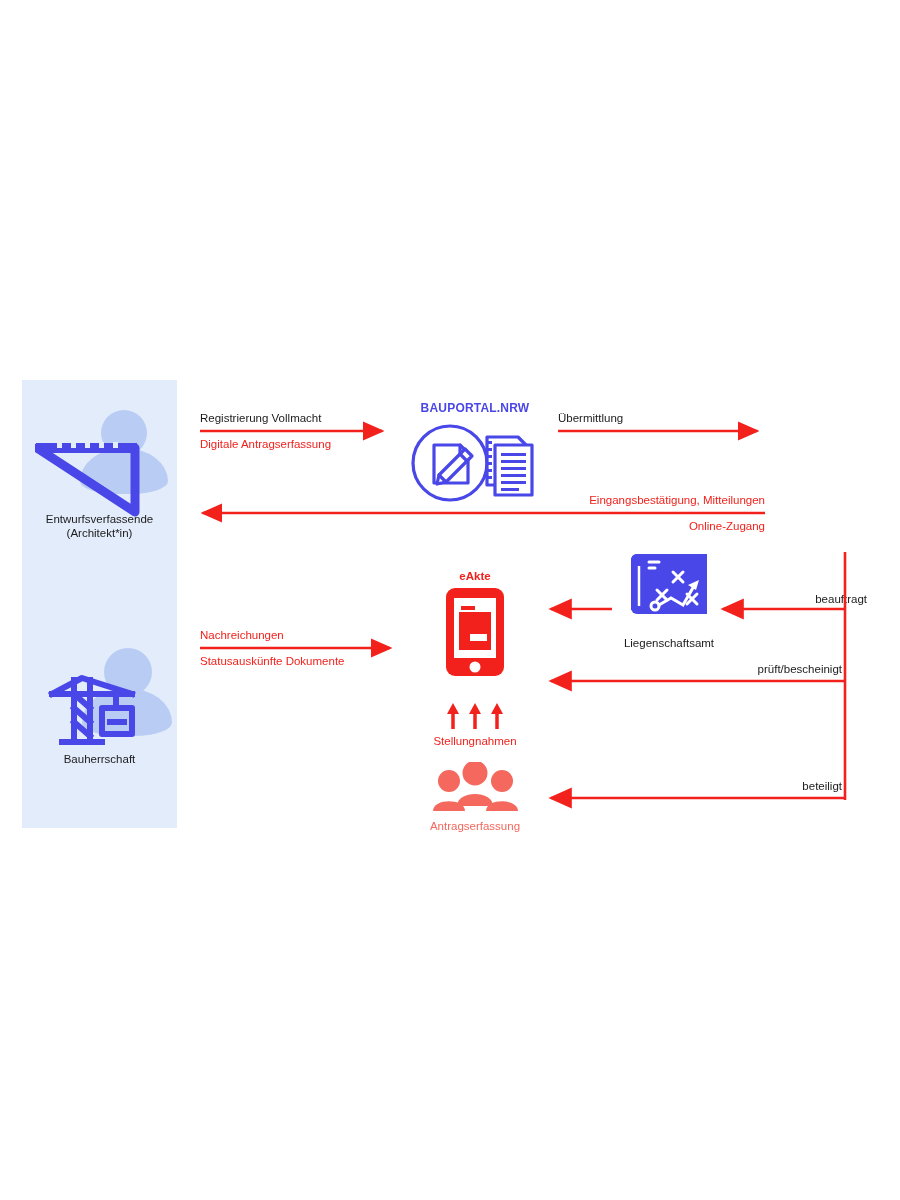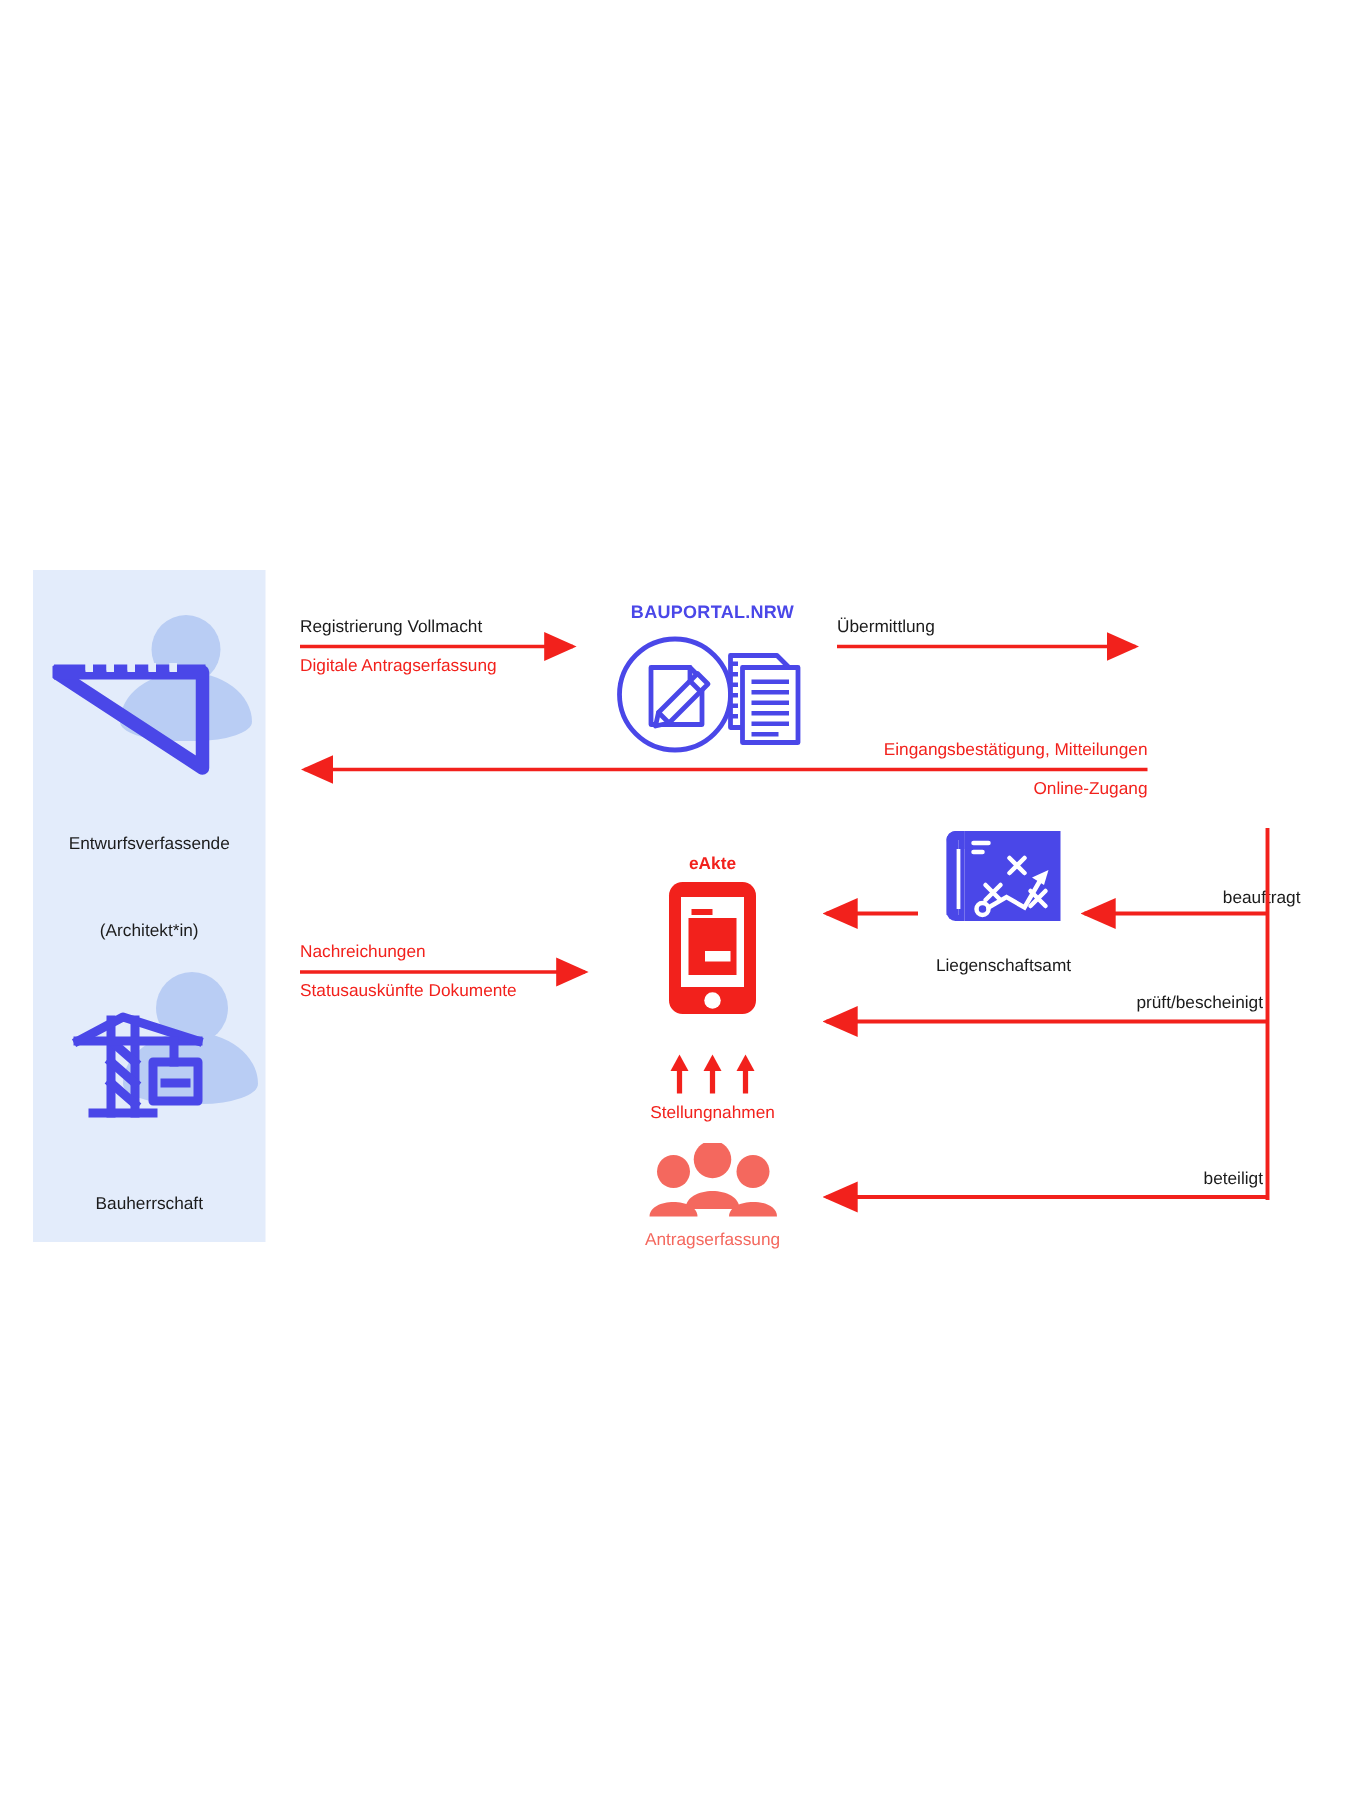--- a/index.html
+++ b/index.html
@@ -32,21 +32,20 @@
   .actor-icon-wrap {
     position: relative;
     width: 155px;
     height: 110px;
   }
   .actor-label {
     font-size: 11.5px;
     color: #1b1b1b;
     line-height: 14px;
     font-family: "Liberation Sans", sans-serif;
-    margin-top: 44px;
   }
 
   
   .person-head {
     position: absolute;
     border-radius: 50%;
     background: #b9cdf4;
   }
   .person-body {
     position: absolute;

